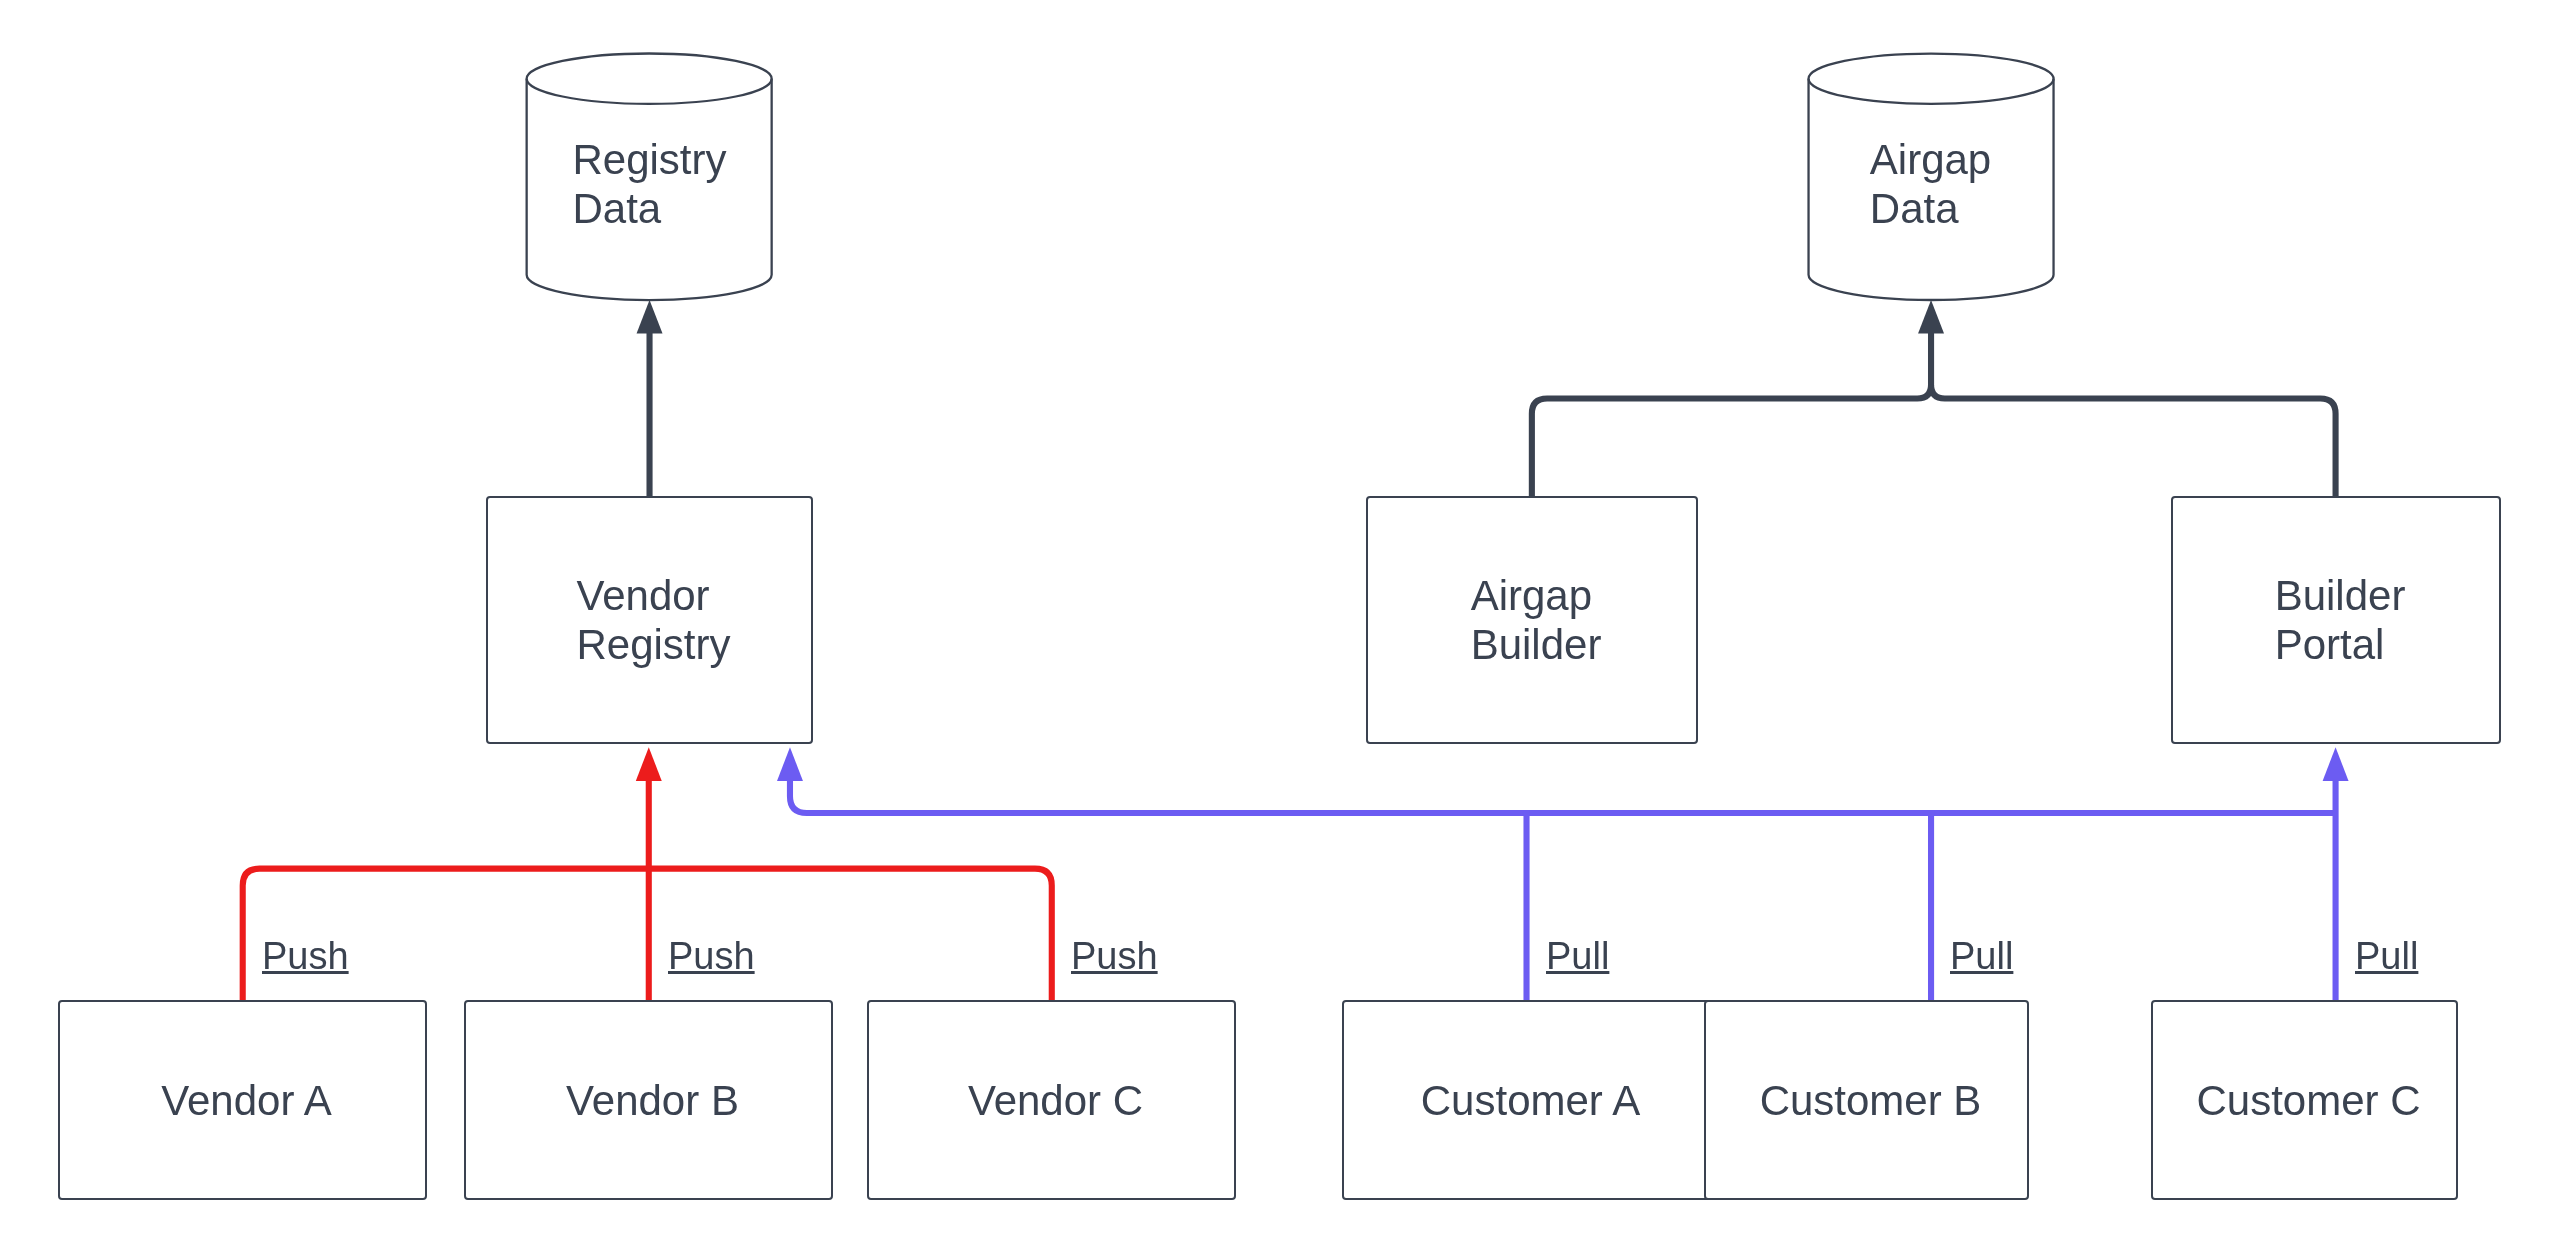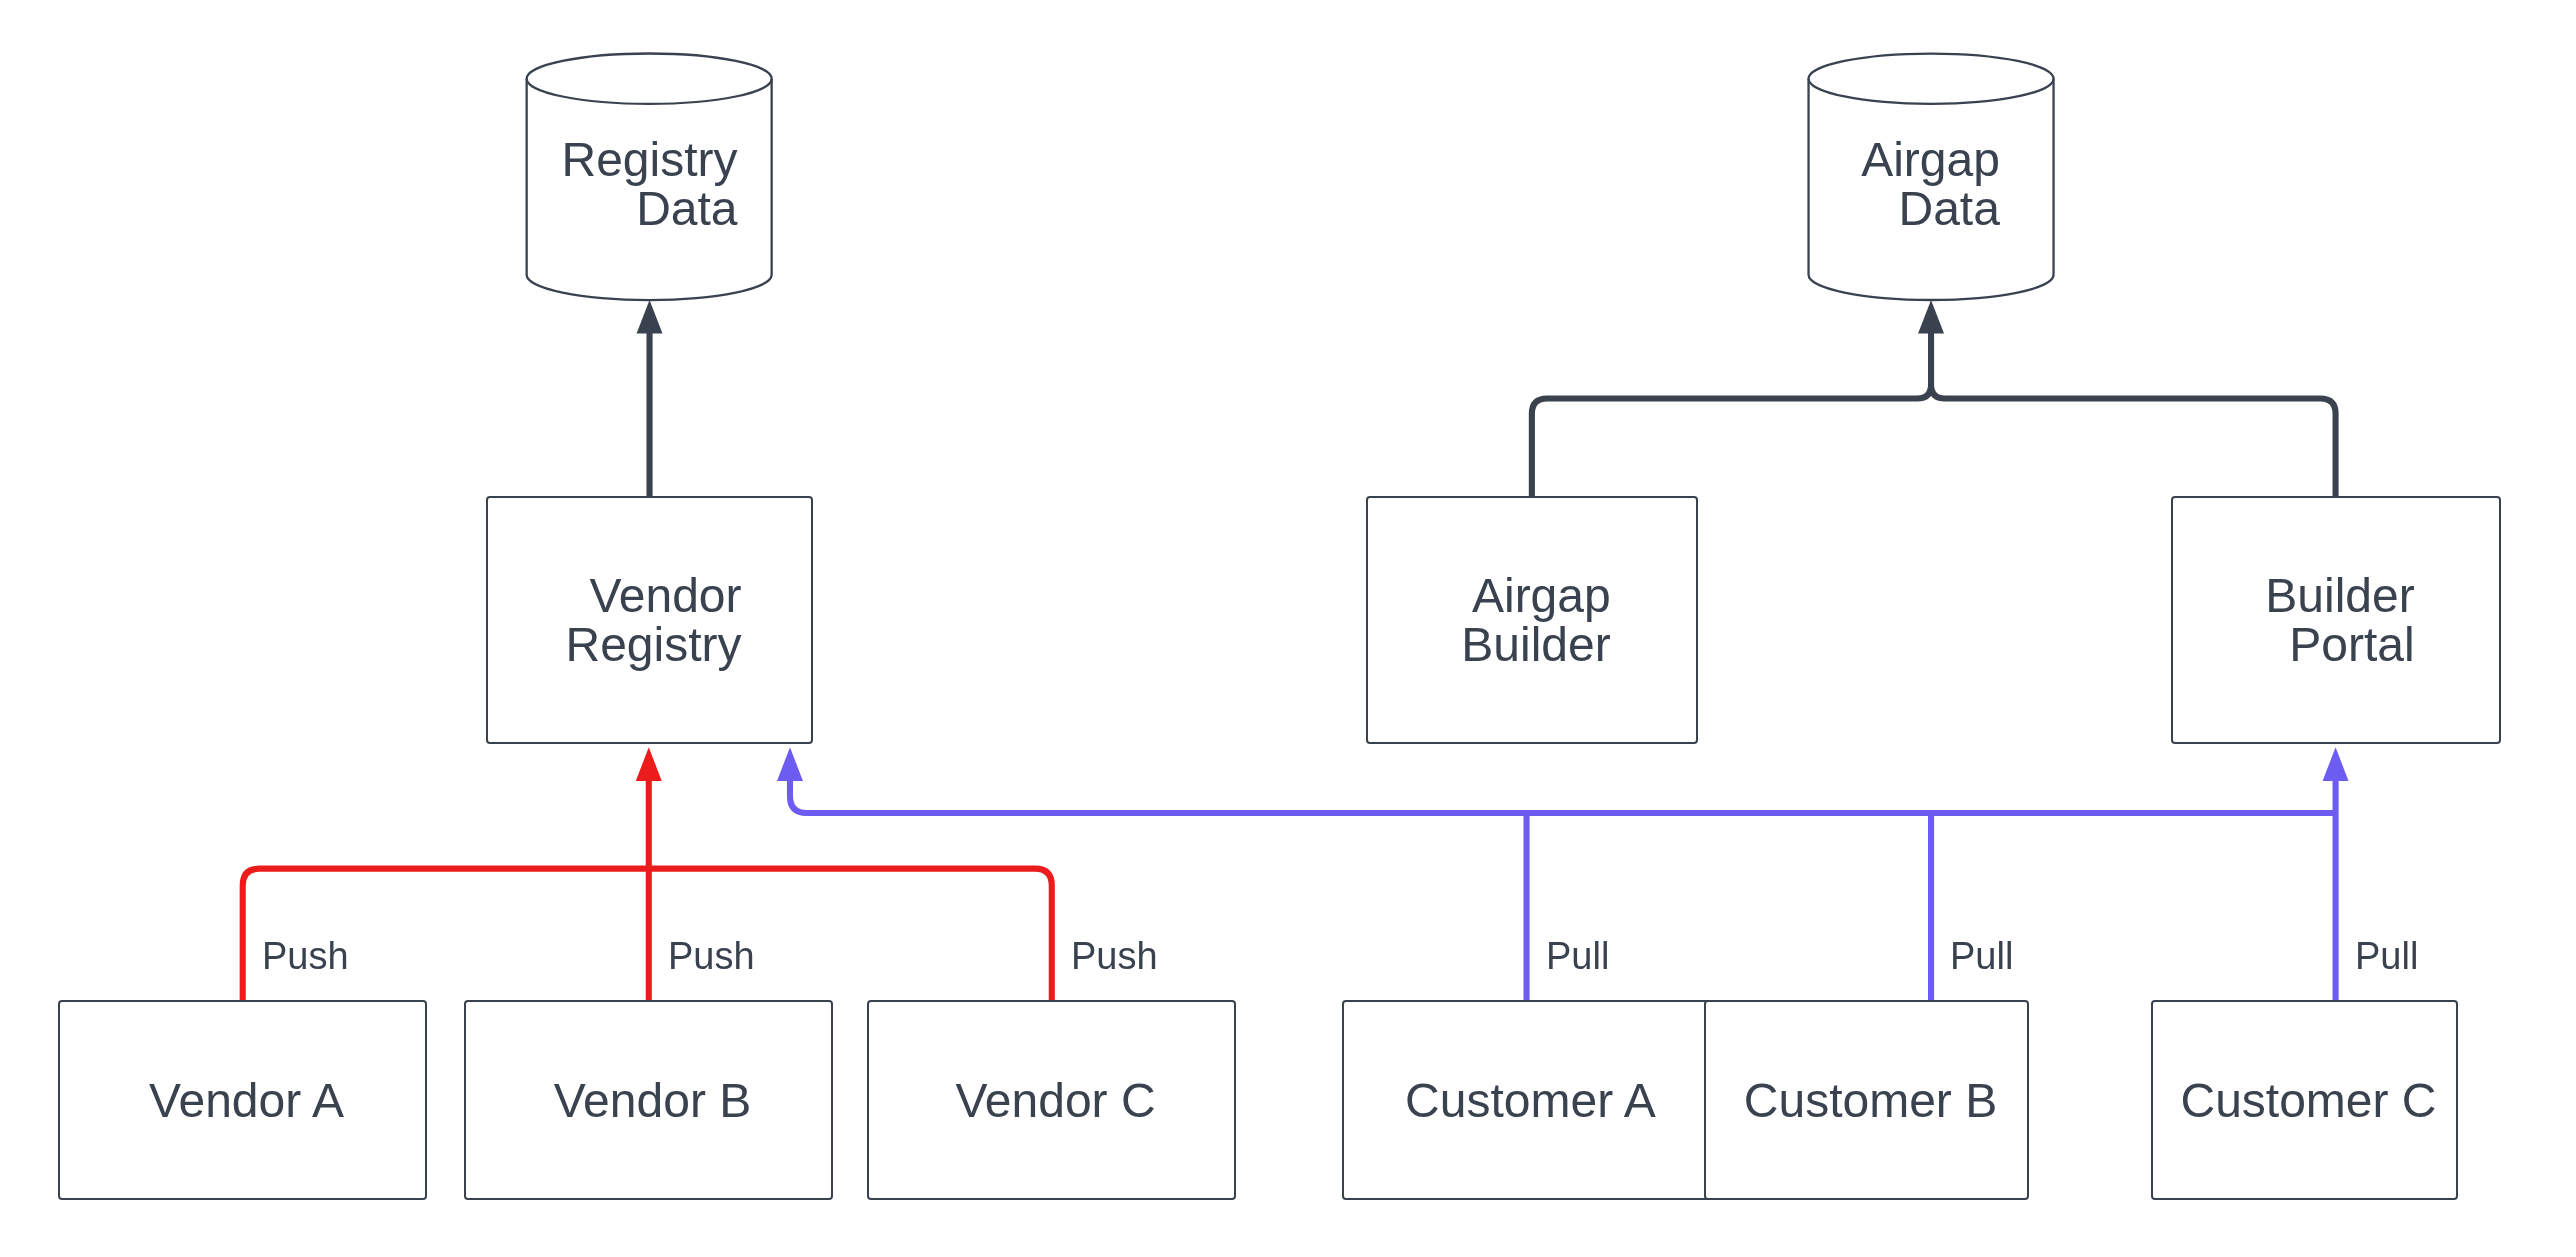--- a/index.html
+++ b/index.html
@@ -14,36 +14,37 @@
   .node{
     position:absolute;
     background:var(--node-fill,#ffffff);
     border:2.3px solid var(--node-stroke,#3A4250);
     border-radius:4px;
     display:flex;align-items:center;justify-content:center;
     box-sizing:border-box;
     padding-left:8px;
   }
   .node-label{
-    font-size:48px;line-height:49px;
+    font-size:42px;line-height:49px;
     color:var(--text,#3A4250);
-    text-align:right;
+    text-align:left;
     white-space:pre-line;
   }
   .cyl-label{
     position:absolute;
     display:flex;align-items:center;justify-content:center;
     pointer-events:none;
   }
   .edge-label{
     position:absolute;
     font-size:38px;line-height:43px;
     color:var(--text,#3A4250);
     background:transparent;
     white-space:nowrap;
+    text-decoration:underline;
   }
   .edge-line{fill:none;stroke-linejoin:round;stroke-linecap:butt;}
 </style>
 </head>
 <body>
 
 <div id="canvas">
 
   <svg id="edge-layer" viewBox="0 0 3375 1648" xmlns="http://www.w3.org/2000/svg">
 

